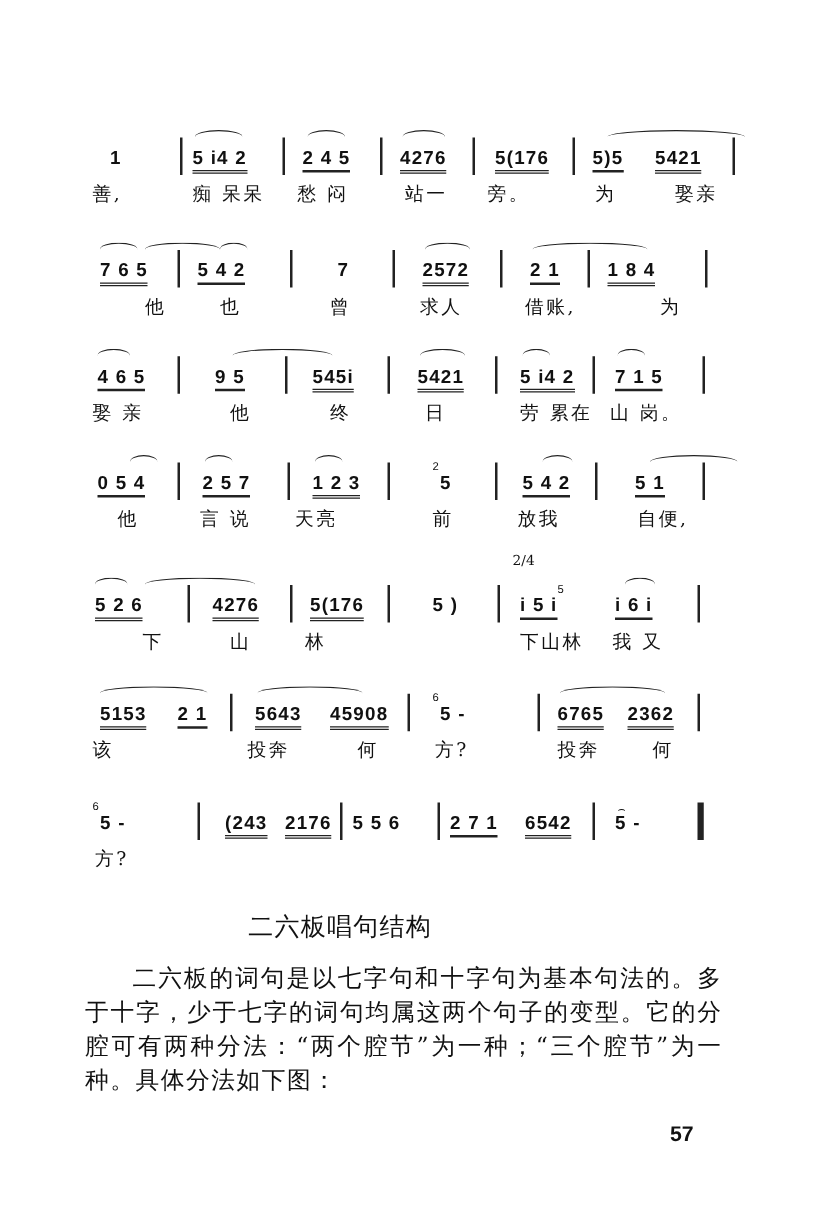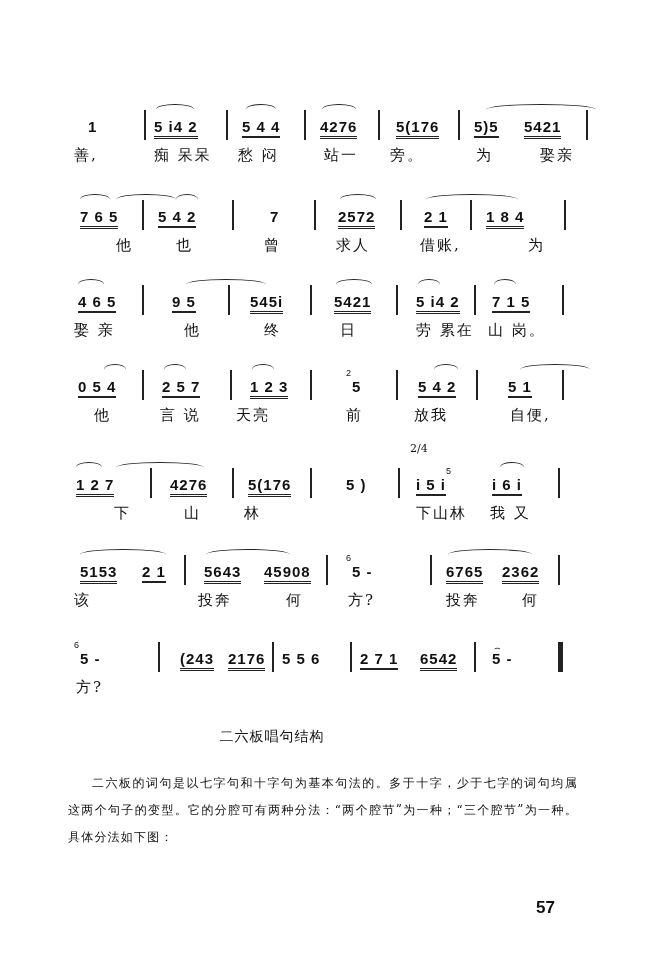--- a/index.html
+++ b/index.html
@@ -9,43 +9,43 @@
   .seg { position: absolute; top: 18px; height: 28px; }
   .notes { position: absolute; top: 0; white-space: nowrap; font-family: "Liberation Sans", sans-serif; font-weight: bold; font-size: 15px; letter-spacing: 1px; }
   .ul1 { border-bottom: 2px solid #222; padding-bottom: 1px; }
   .ul2 { border-bottom: 3px double #222; padding-bottom: 1px; }
   .bar { position: absolute; top: 10px; width: 2px; height: 30px; background: #222; }
   .bar.final { width: 5px; }
   .lyric { position: absolute; top: 46px; font-family: "DejaVu Serif", serif; font-size: 15px; white-space: nowrap; letter-spacing: 2px; }
   .slur { position: absolute; top: 4px; height: 10px; border-top: 1.5px solid #222; border-radius: 50% 50% 0 0; }
   .grace { position: absolute; top: -10px; font-size: 9px; font-family: "Liberation Sans", sans-serif; }
   .meter { position: absolute; top: -16px; font-size: 11px; font-family: "DejaVu Serif", serif; }
-  .title { position: absolute; top: 728px; left: 0; width: 544px; text-align: center; font-size: 14px; letter-spacing: 1px; }
-  .para { position: absolute; left: 68px; top: 770px; width: 510px; font-size: 12px; line-height: 27px; letter-spacing: 1.2px; text-align: justify; }
+  .title { position: absolute; top: 728px; left: 0; width: 544px; text-align: center; font-size: 20px; letter-spacing: 1px; }
+  .para { position: absolute; left: 68px; top: 770px; width: 510px; font-size: 19px; line-height: 27px; letter-spacing: 1.2px; text-align: justify; }
   .para p { margin: 0; text-indent: 2em; }
   .pagenum { position: absolute; left: 536px; top: 898px; font-family: "Liberation Sans", sans-serif; font-weight: bold; font-size: 17px; }
 </style>
 </head>
 <body>
 
 <div class="page">
 
   <div class="staff" style="top:100px">
     <div class="seg" style="left:14px">
         <span class="notes">1</span>
       </div>
     <div class="bar" style="left:70px"></div>
     <div class="slur" style="left:82px;width:38px"></div>
     <div class="seg" style="left:80px">
         <span class="notes ul2">5 i4 2</span>
       </div>
     <div class="bar" style="left:152px"></div>
     <div class="slur" style="left:172px;width:30px"></div>
     <div class="seg" style="left:168px">
-        <span class="notes ul1">5 4 4</span>
+        <span class="notes ul1">2 4 5</span>
       </div>
     <div class="bar" style="left:230px"></div>
     <div class="slur" style="left:248px;width:34px"></div>
     <div class="seg" style="left:246px">
         <span class="notes ul2">4276</span>
       </div>
     <div class="bar" style="left:304px"></div>
     <div class="seg" style="left:322px">
         <span class="notes ul2">5(176</span>
       </div>
@@ -180,21 +180,21 @@
     <div class="lyric" style="left:272px">前</div>
     <div class="lyric" style="left:340px">放我</div>
     <div class="lyric" style="left:436px">自便,</div>
   </div>
 
   <div class="staff" style="top:458px">
     <div class="meter" style="left:336px">2/4</div>
     <div class="slur" style="left:2px;width:26px"></div>
     <div class="slur" style="left:42px;width:88px"></div>
     <div class="seg" style="left:2px">
-        <span class="notes ul2">1 2 7</span>
+        <span class="notes ul2">5 2 6</span>
       </div>
     <div class="bar" style="left:76px"></div>
     <div class="seg" style="left:96px">
         <span class="notes ul2">4276</span>
       </div>
     <div class="bar" style="left:158px"></div>
     <div class="seg" style="left:174px">
         <span class="notes ul2">5(176</span>
       </div>
     <div class="bar" style="left:236px"></div>

